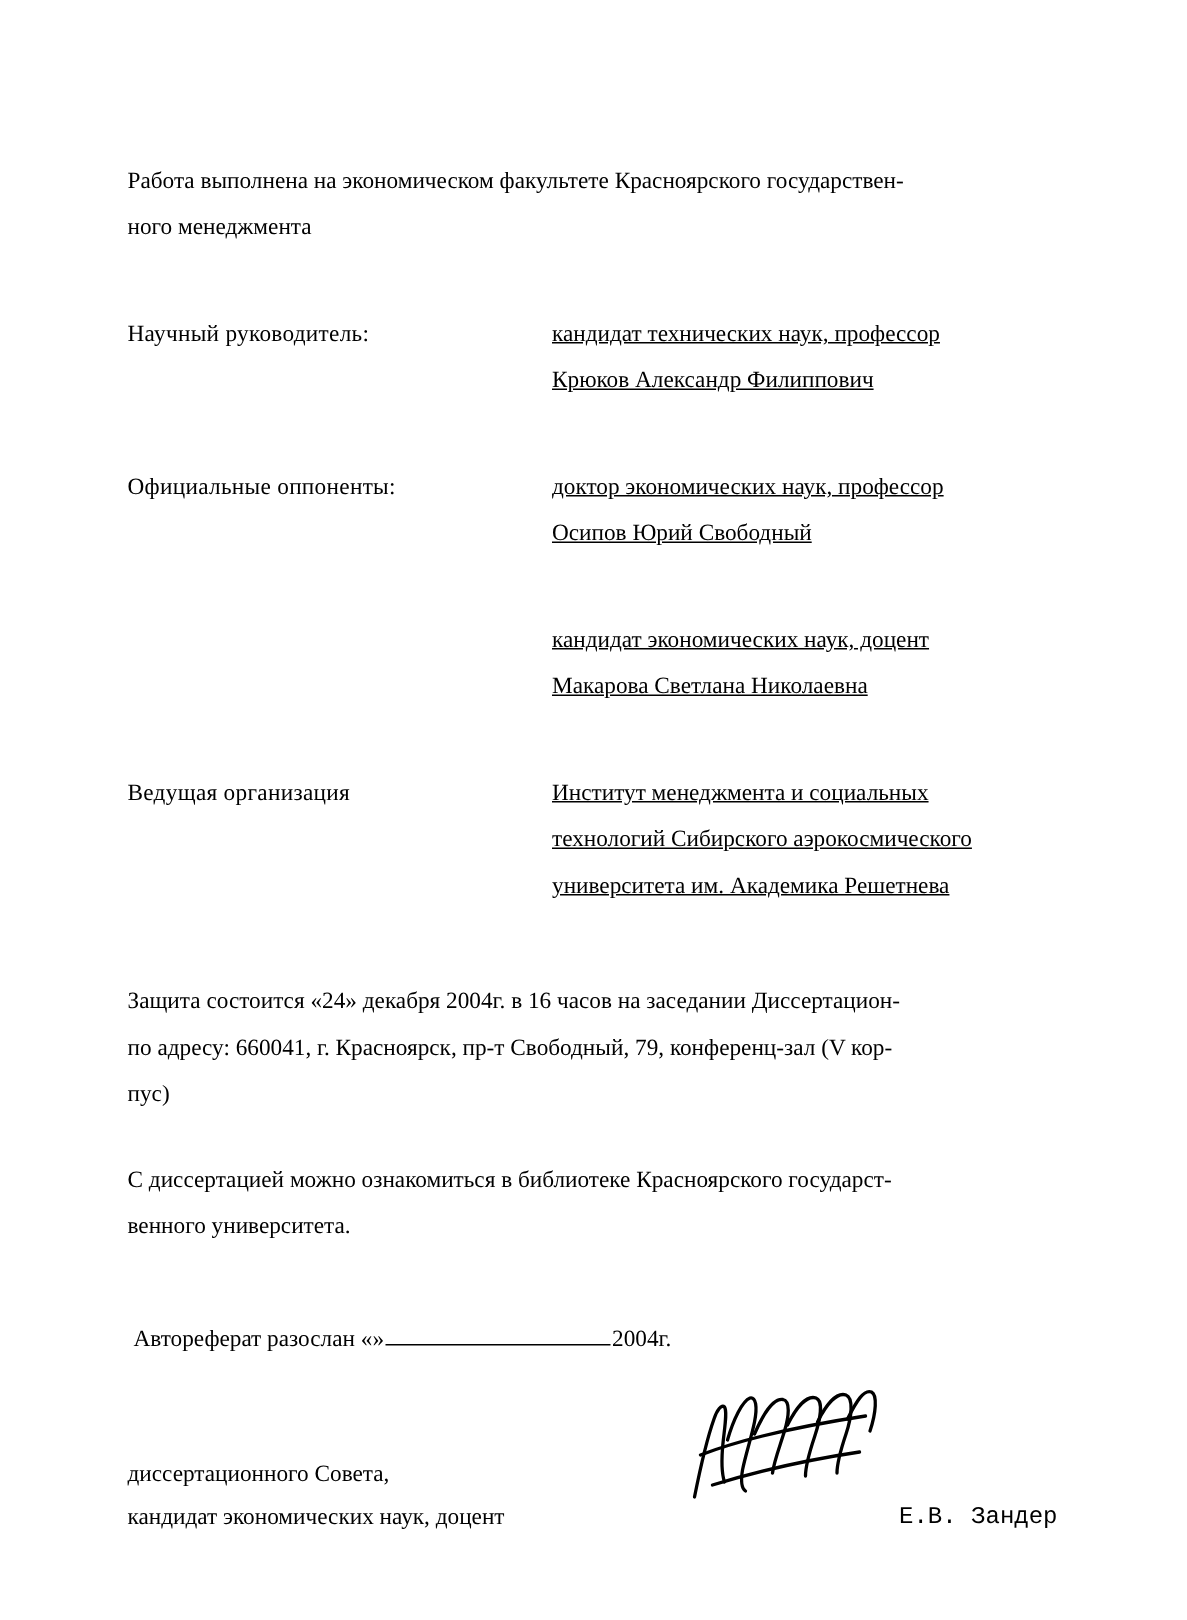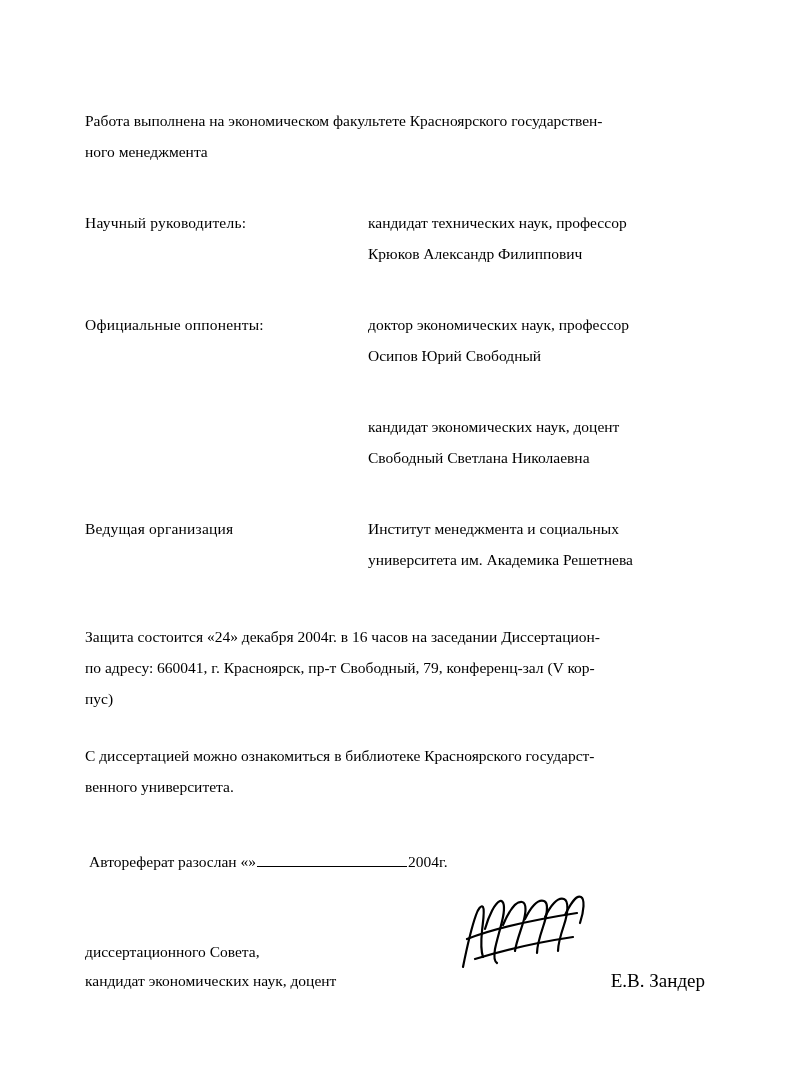--- a/index.html
+++ b/index.html
@@ -44,20 +44,21 @@
     width: 283px;
     flex: 0 0 283px;
     font-size: 15.5px;
     line-height: 31px;
     letter-spacing: 0.2px;
   }
   .block-value {
     flex: 1 1 auto;
     font-size: 15.5px;
     line-height: 31px;
+    text-decoration: underline;
   }
   .block-value div {
     white-space: nowrap;
   }
   .gap-lg {
     height: 46px;
   }
   .gap-md {
     height: 26px;
   }
@@ -79,21 +80,22 @@
     font-size: 15.5px;
     line-height: 29px;
     position: relative;
   }
   .sig-row-last {
     display: flex;
     align-items: center;
     justify-content: space-between;
   }
   .sig-name {
-    font-size: 19px;
+    font-size: 16px;
+    font-family: Liberation Mono, monospace;
   }
   .signature {
     position: absolute;
     left: 360px;
     top: -48px;
     width: 150px;
     height: 85px;
     pointer-events: none;
   }
   .underline-fill {
@@ -134,28 +136,29 @@
       <div class="block-value">
         <div>доктор экономических наук, профессор</div>
         <div>Осипов Юрий Свободный</div>
       </div>
     </div>
 
     <div class="block-row">
       <div class="block-label"></div>
       <div class="block-value">
         <div>кандидат экономических наук, доцент</div>
-        <div>Свободный Светлана Николаевна</div>
+        <div>Макарова Светлана Николаевна</div>
       </div>
     </div>
 
     <div class="block-row">
       <div class="block-label">Ведущая организация</div>
       <div class="block-value">
         <div>Институт менеджмента и социальных</div>
+        <div>технологий Сибирского аэрокосмического</div>
         <div>университета им. Академика Решетнева</div>
       </div>
     </div>
 
     <div class="gap-lg"></div>
 
     <div class="para-group">
       <div class="justify-line">
         <span>Защита состоится «24» декабря 2004г. в 16 часов на заседании Диссертацион-</span>
       </div>

